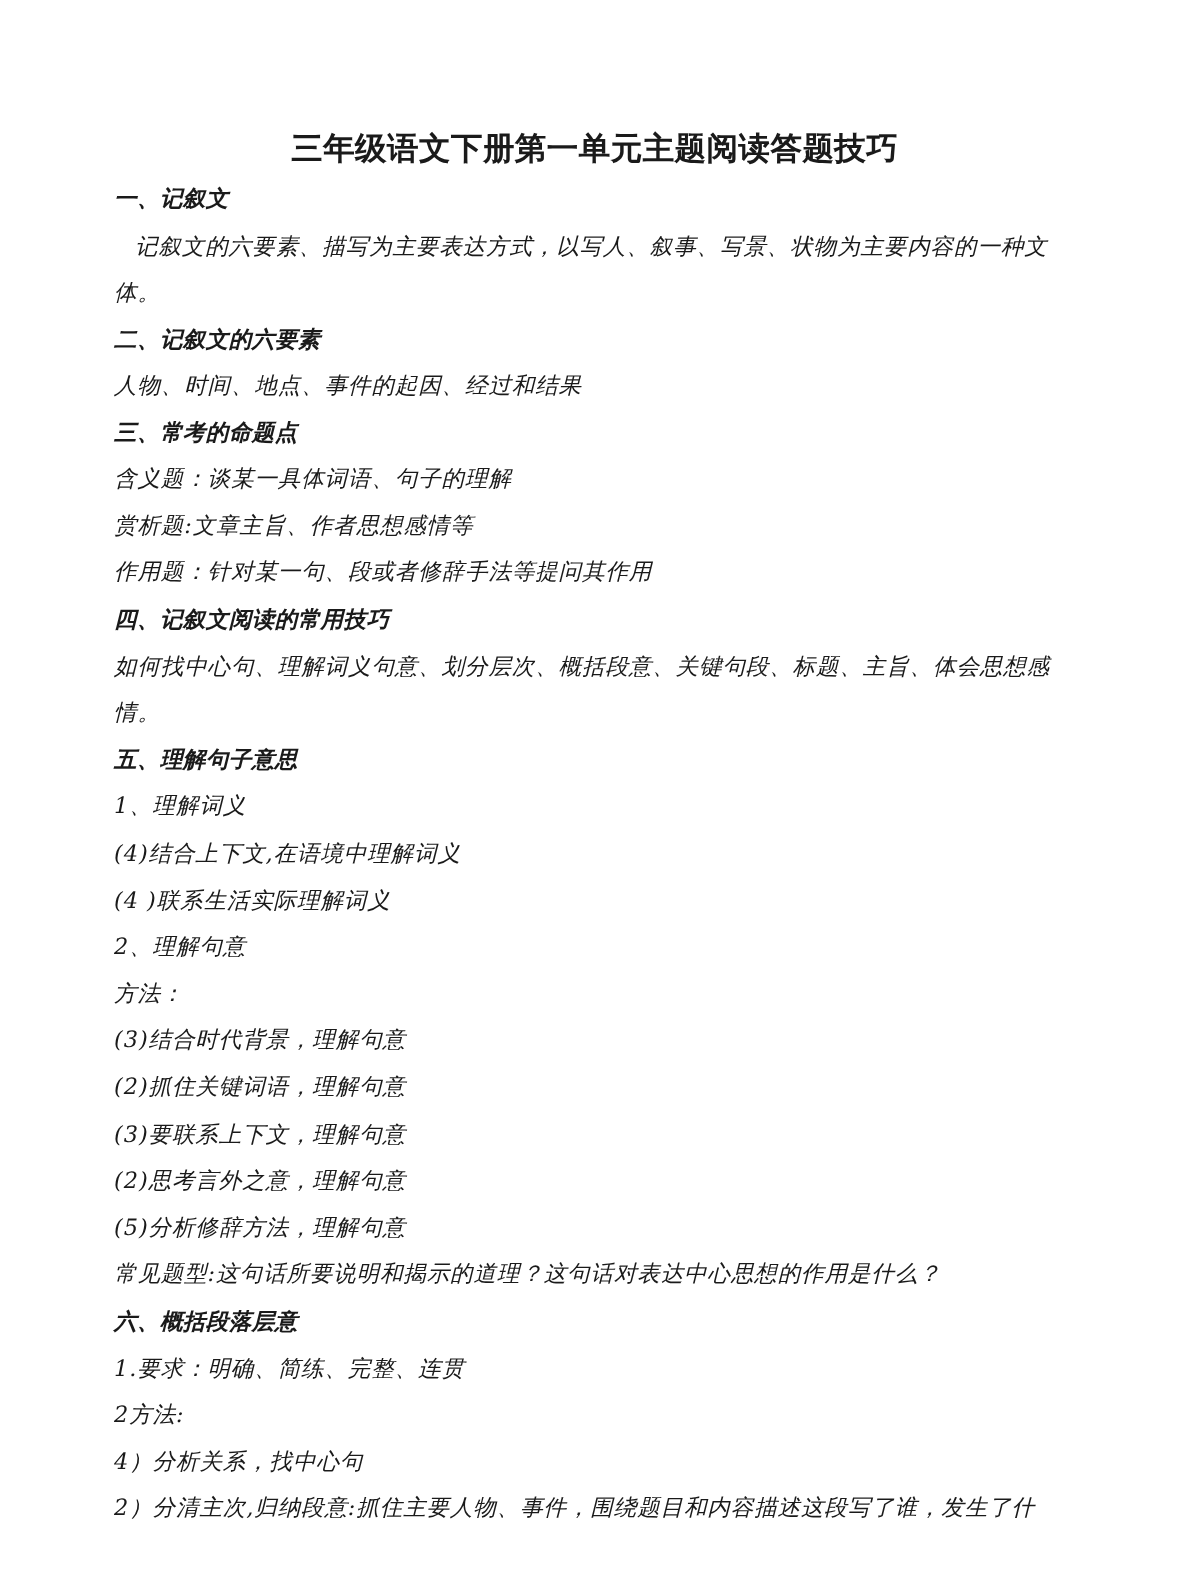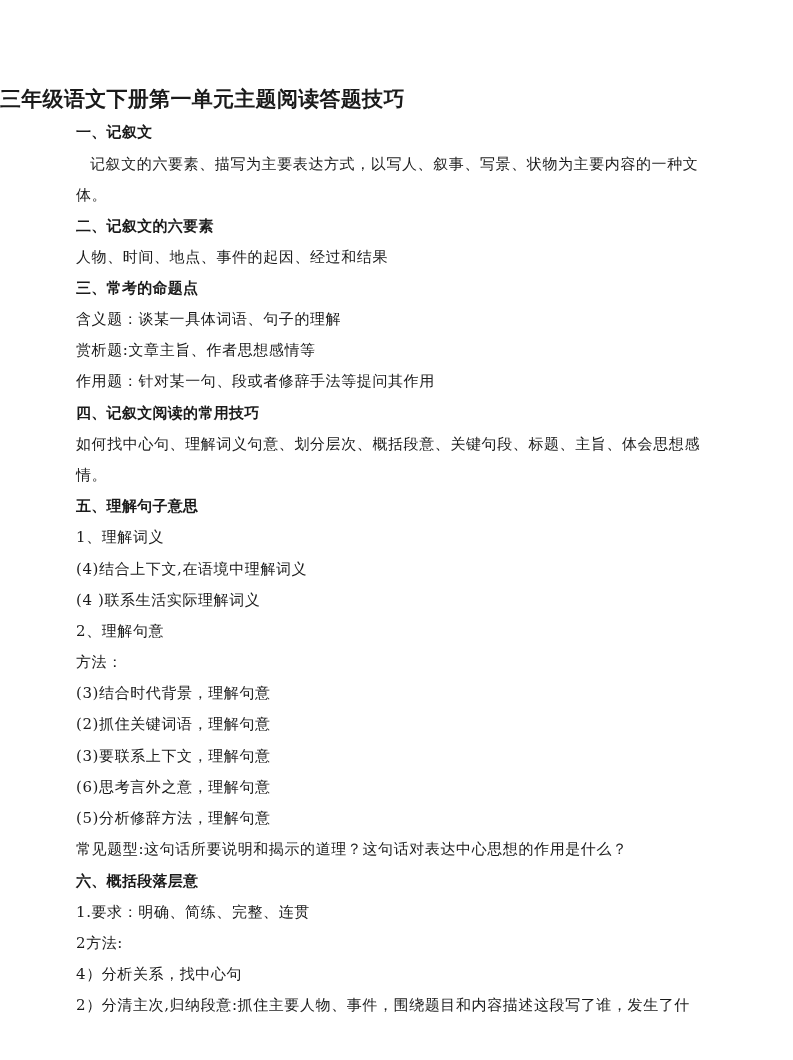--- a/index.html
+++ b/index.html
@@ -19,34 +19,35 @@
     position: absolute;
     left: 0; top: 0;
     width: 793px;
     height: 1060px;
   }
   .title {
     position: absolute;
     left: 0;
     width: 793px;
     top: 84px;
-    text-align: left;
+    text-align: center;
     font-size: 21px;
     line-height: 30px;
     font-family: "DejaVu Sans", "Liberation Sans", sans-serif;
     font-weight: bold;
     letter-spacing: 0.3px;
   }
   .line {
     position: absolute;
     left: 76px;
     white-space: nowrap;
     font-size: 15px;
     line-height: 22px;
     letter-spacing: 0.6px;
+    font-style: italic;
   }
   .line.h {
     font-family: "DejaVu Sans", "Liberation Sans", sans-serif;
     font-weight: bold;
     font-size: 15px;
     letter-spacing: 0.3px;
   }
   .line.indent {
     left: 90px;
   }
@@ -75,21 +76,21 @@
 
   <div class="line h" style="top:495px">五、理解句子意思</div>
   <div class="line" style="top:526px">1、理解词义</div>
   <div class="line" style="top:558px">(4)结合上下文,在语境中理解词义</div>
   <div class="line" style="top:589px">(4 )联系生活实际理解词义</div>
   <div class="line" style="top:620px">2、理解句意</div>
   <div class="line" style="top:651px">方法：</div>
   <div class="line" style="top:682px">(3)结合时代背景，理解句意</div>
   <div class="line" style="top:713px">(2)抓住关键词语，理解句意</div>
   <div class="line" style="top:745px">(3)要联系上下文，理解句意</div>
-  <div class="line" style="top:776px">(6)思考言外之意，理解句意</div>
+  <div class="line" style="top:776px">(2)思考言外之意，理解句意</div>
   <div class="line" style="top:807px">(5)分析修辞方法，理解句意</div>
   <div class="line" style="top:838px">常见题型:这句话所要说明和揭示的道理？这句话对表达中心思想的作用是什么？</div>
 
   <div class="line h" style="top:870px">六、概括段落层意</div>
   <div class="line" style="top:901px">1.要求：明确、简练、完整、连贯</div>
   <div class="line" style="top:932px">2方法:</div>
   <div class="line" style="top:963px">4）分析关系，找中心句</div>
   <div class="line" style="top:994px">2）分清主次,归纳段意:抓住主要人物、事件，围绕题目和内容描述这段写了谁，发生了什</div>
 </div>
 

